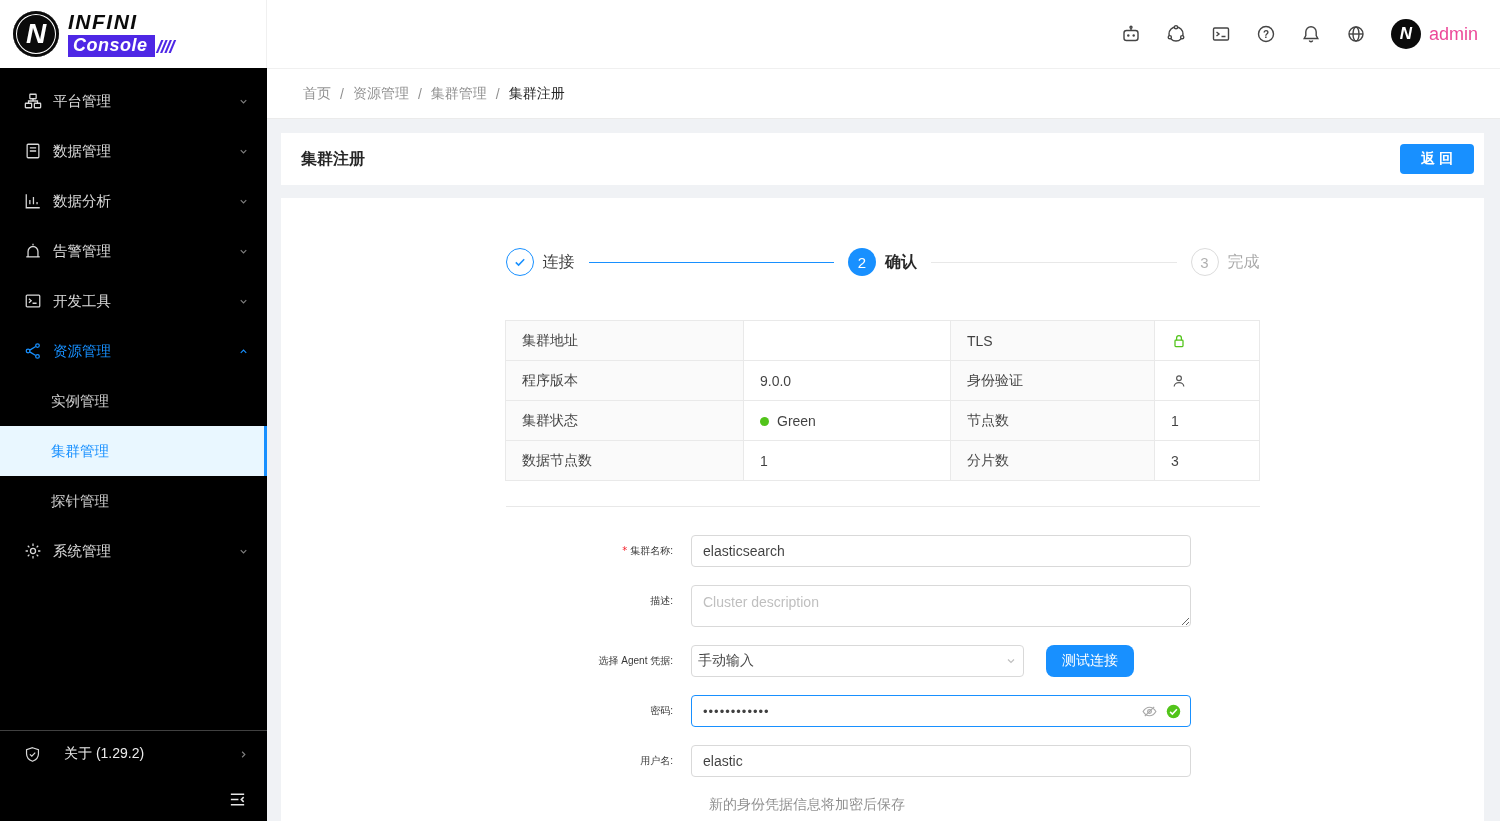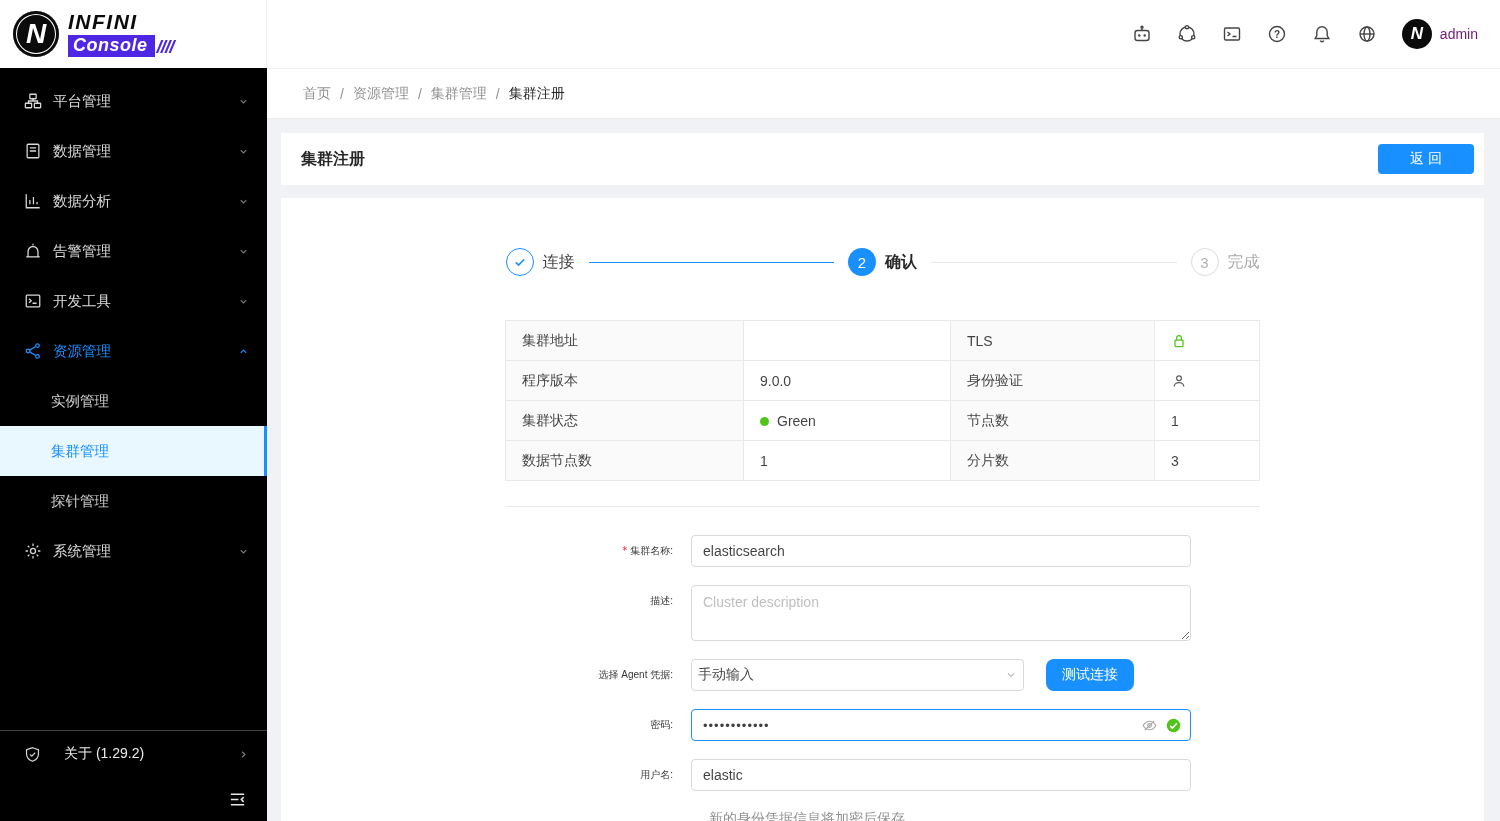--- a/index.html
+++ b/index.html
@@ -28,31 +28,31 @@
   .sidebar-about { border-top:1px solid rgba(255,255,255,0.25); height:47px; display:flex; align-items:center; gap:11px; padding:0 18px 0 24px; font-size:14px; color:rgba(255,255,255,0.92); cursor:pointer; }
   .sidebar-footer { height:44px; display:flex; align-items:center; justify-content:flex-end; padding-right:20px; }
   .collapse-btn { display:flex; cursor:pointer; color:rgba(255,255,255,0.9); }
 
   
   .main { flex:1; min-width:0; display:flex; flex-direction:column; }
   .topbar { height:68px; background:#fff; display:flex; align-items:center; justify-content:flex-end; gap:25px; padding-right:22px; }
   .tb-icon { display:flex; color:#444; cursor:pointer; }
   .tb-user { display:flex; align-items:center; gap:8px; cursor:pointer; }
   .avatar { width:30px; height:30px; border-radius:50%; background:#0b0b0b; color:#fff; display:flex; align-items:center; justify-content:center; font-weight:bold; font-style:italic; font-size:17px; }
-  .tb-username { color:#701a75; font-size:14px;text-align:center; }
+  .tb-username { color:#ec4899; font-size:18px;text-align:center; }
 
   .breadcrumb-bar { height:51px; background:#fff; border-top:1px solid #f0f0f0; border-bottom:1px solid #ebebeb; display:flex; align-items:center; padding-left:36px; color:rgba(0,0,0,0.45); }
   .bc-sep { margin:0 9px; color:rgba(0,0,0,0.45); }
   .bc-link { cursor:pointer; }
   .bc-current { color:rgba(0,0,0,0.85); }
 
   .content { flex:1; background:#f0f2f5; padding:14px 16px 0 14px; display:flex; flex-direction:column; overflow:hidden; }
   .page-header { background:#fff; height:52px; min-height:52px; display:flex; align-items:center; justify-content:space-between; padding:0 10px 0 20px; }
   .page-title { font-size:16px; font-weight:700; color:rgba(0,0,0,0.85); }
-  .back-btn { background:#1890ff; color:#fff; border:none; border-radius:4px; height:30px; padding:0 32px; font-size:14px; cursor:pointer; font-family:inherit; }
+  .back-btn { background:#1890ff; color:#fff; border:none; border-radius:4px; height:30px; padding:0 21px; font-size:14px; cursor:pointer; font-family:inherit;font-weight:bold; }
   .card { background:#fff; flex:1; margin-top:13px; overflow:hidden; }
 
   
   .steps { width:754px; margin:50px auto 0; display:flex; align-items:center; }
   .step { display:flex; align-items:center;text-align:center; }
   .step-circle { width:28px; height:28px; border-radius:50%; display:flex; align-items:center; justify-content:center; font-size:15px; flex:none; }
   .step-finished .step-circle { border:1px solid #1890ff; background:#fff; }
   .step-active .step-circle { background:#1890ff; color:#fff; }
   .step-wait .step-circle { border:1px solid #dcdcdc; color:rgba(0,0,0,0.32); background:#fff; }
   .step-label { margin-left:9px; font-size:16px; white-space:nowrap; }
@@ -74,21 +74,21 @@
   .divider { width:754px; margin:25px auto 0; border-top:1px solid #e8e8e8; }
 
   
   .form { margin-top:28px; }
   .frow { display:flex; margin-bottom:18px; align-items:flex-start; }
   .flabel { width:410px; flex:none; text-align:right; padding-right:18px; font-size:10px; color:rgba(0,0,0,0.8); line-height:32px; white-space:nowrap; }
   .star { color:#f5222d; margin-right:3px; font-family:"DejaVu Sans",sans-serif; }
   .fctrl { width:500px; display:flex; align-items:flex-start; }
   .tinput { width:100%; height:32px; border:1px solid #d9d9d9; border-radius:4px; padding:0 11px; font-size:14px; color:rgba(0,0,0,0.75); outline:none; background:#fff; font-family:inherit; }
   .tinput::placeholder, textarea::placeholder { color:#bfbfbf; }
-  textarea.tinput { height:56px; padding:6px 11px; line-height:1.45; resize:both; }
+  textarea.tinput { height:42px; padding:6px 11px; line-height:1.45; resize:both; }
   .select { width:333px; height:32px; border:1px solid #d9d9d9; border-radius:4px; background:#fff; display:flex; align-items:center; justify-content:space-between; padding:0 6px; font-size:14px; color:rgba(0,0,0,0.75); cursor:pointer; flex:none; }
   .select-caret { color:#bfbfbf; display:flex; }
   .test-btn { margin-left:22px; height:32px; background:#1890ff; color:#fff; border:none; border-radius:8px; padding:0 16px; font-size:14px; cursor:pointer; font-family:inherit; }
   .pwd-wrap { position:relative; width:500px; }
   .pwd-input { border-color:#1890ff; padding-right:62px; font-size:13px; letter-spacing:1px; }
   .pwd-icons { position:absolute; right:10px; top:0; height:32px; display:flex; align-items:center; gap:8px; }
   .hint { margin-left:428px; margin-top:19px; font-size:14px; color:rgba(0,0,0,0.45); }
 </style>
 </head>
 <body>

